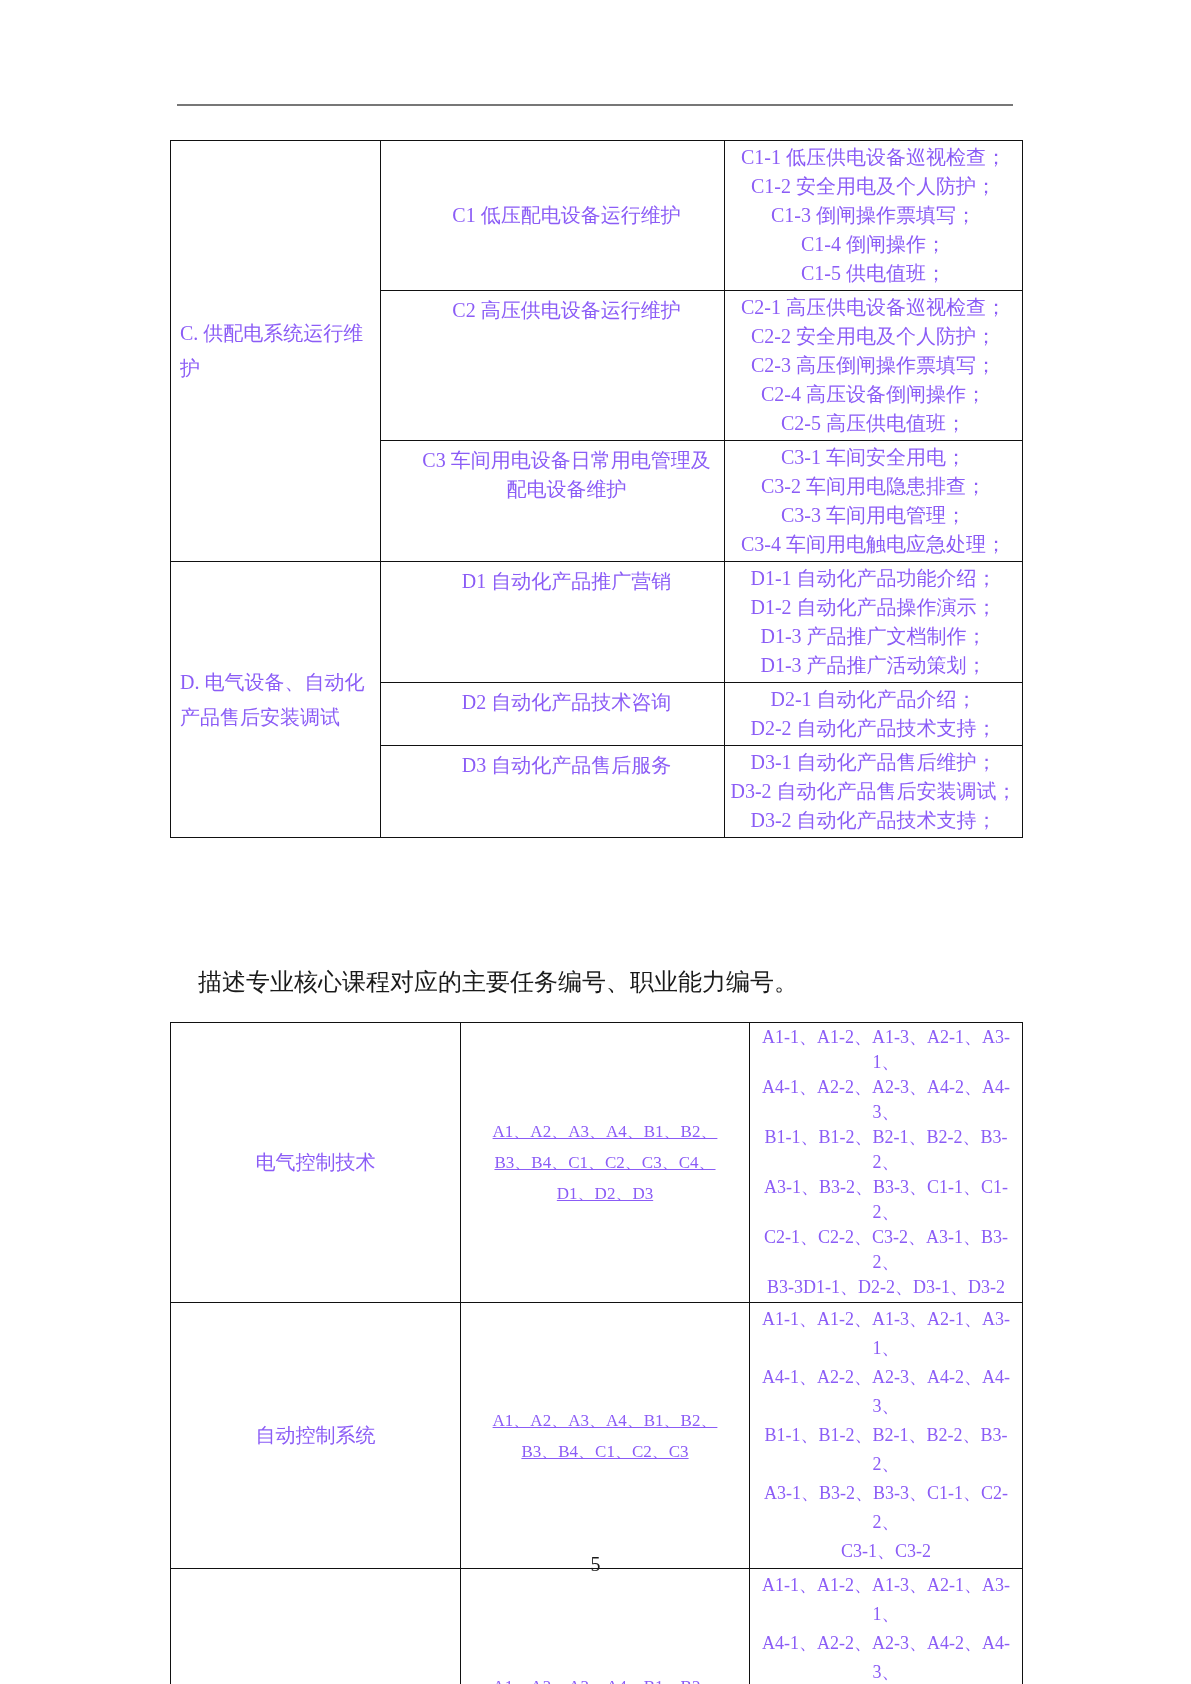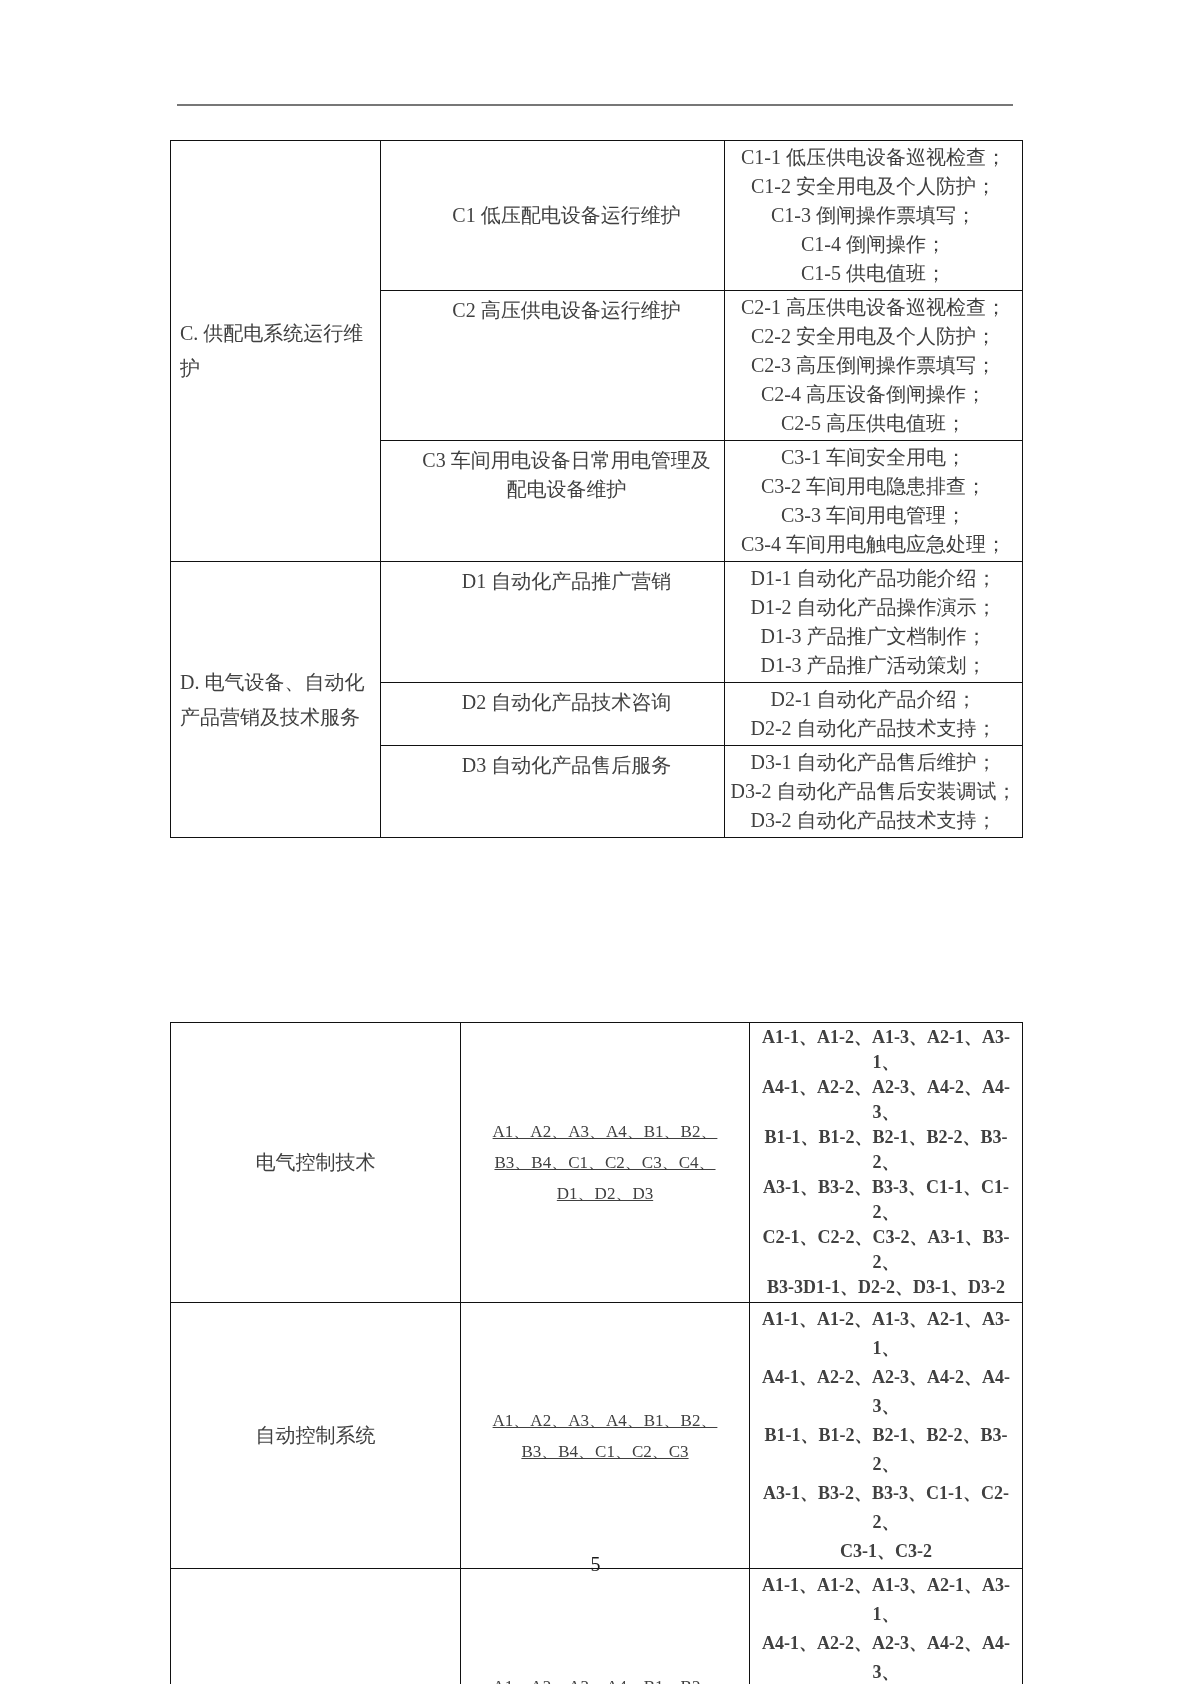--- a/index.html
+++ b/index.html
@@ -9,34 +9,34 @@
     font-family:"Liberation Serif","DejaVu Serif",serif;
   }
   .header-rule {
     position:absolute; left:177px; top:104px; width:836px; height:2px;
     background:#777;
   }
   table { border-collapse:collapse; table-layout:fixed; position:absolute; left:170px; background:#fff; }
   #task-table { top:140px; width:852px; }
   #course-table { top:1022px; width:852px; }
   td, th {
-    border:1.5px solid #111; padding:2px 4px; color:#404040;
+    border:1.5px solid #111; padding:2px 4px; color:#8b5cf6;
     font-size:20px; overflow:hidden;
   }
   
   .cat   { text-align:left; vertical-align:middle; padding-left:9px; line-height:35px; }
   .task  { text-align:center; line-height:29px;padding-left:32px; }
   .v-mid { vertical-align:middle; }
   .v-top { vertical-align:top; padding-top:5px;margin-top:21px; }
   .abil  { text-align:center; vertical-align:middle; white-space:pre-line; line-height:29px; }
   
   #course-table th { font-weight:bold; text-align:center; vertical-align:middle; height:36px; font-size:20px; }
   .course { text-align:center; vertical-align:middle; }
   .tasks  { text-align:center; vertical-align:middle; font-size:17px; line-height:31px; padding:2px 22px;text-decoration:underline; }
-  .abil2  { text-align:center; vertical-align:middle; white-space:pre-line; font-size:18px; line-height:29px;font-weight:bold; }
+  .abil2  { text-align:center; vertical-align:middle; white-space:pre-line; font-size:18px; line-height:29px; }
   tr.r1 .abil2 { line-height:25px; }
   .section-heading {
     position:absolute; left:238px; top:898px;
     font-size:38px; font-weight:bold; letter-spacing:2px;
   }
   .section-desc {
     position:absolute; left:198px; top:966px; font-size:24px;
   }
   .page-number {
     position:absolute; left:0; top:1553px; width:100%;
@@ -75,41 +75,42 @@
 C2-5 高压供电值班；</td>
       </tr>
       <tr style="height:116px">
         <td class="task v-top">C3 车间用电设备日常用电管理及配电设备维护</td>
         <td class="abil">C3-1 车间安全用电；
 C3-2 车间用电隐患排查；
 C3-3 车间用电管理；
 C3-4 车间用电触电应急处理；</td>
       </tr>
       <tr style="height:114px">
-        <td class="cat" rowspan="3">D. 电气设备、自动化产品营销及技术服务</td>
+        <td class="cat" rowspan="3">D. 电气设备、自动化产品售后安装调试</td>
         <td class="task v-top">D1 自动化产品推广营销</td>
         <td class="abil">D1-1 自动化产品功能介绍；
 D1-2 自动化产品操作演示；
 D1-3 产品推广文档制作；
 D1-3 产品推广活动策划；</td>
       </tr>
       <tr style="height:63px">
         <td class="task v-top">D2 自动化产品技术咨询</td>
         <td class="abil">D2-1 自动化产品介绍；
 D2-2 自动化产品技术支持；</td>
       </tr>
       <tr style="height:88px">
         <td class="task v-top">D3 自动化产品售后服务</td>
         <td class="abil">D3-1 自动化产品售后维护；
 D3-2 自动化产品售后安装调试；
 D3-2 自动化产品技术支持；</td>
       </tr>
     </tbody>
   </table>
 
+  <div class="section-desc">描述专业核心课程对应的主要任务编号、职业能力编号。</div>
 
   <table id="course-table">
     <colgroup>
       <col style="width:290px">
         <col style="width:289px">
         <col style="width:273px">
     </colgroup>
     <tbody>
       <tr class="r1" style="height:150px">
         <td class="course">电气控制技术</td>

